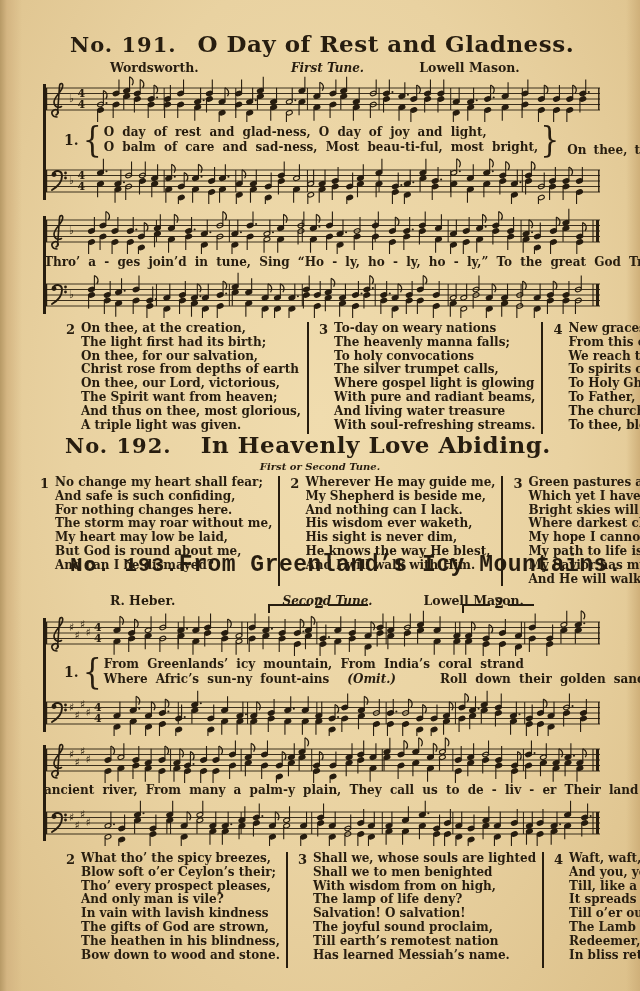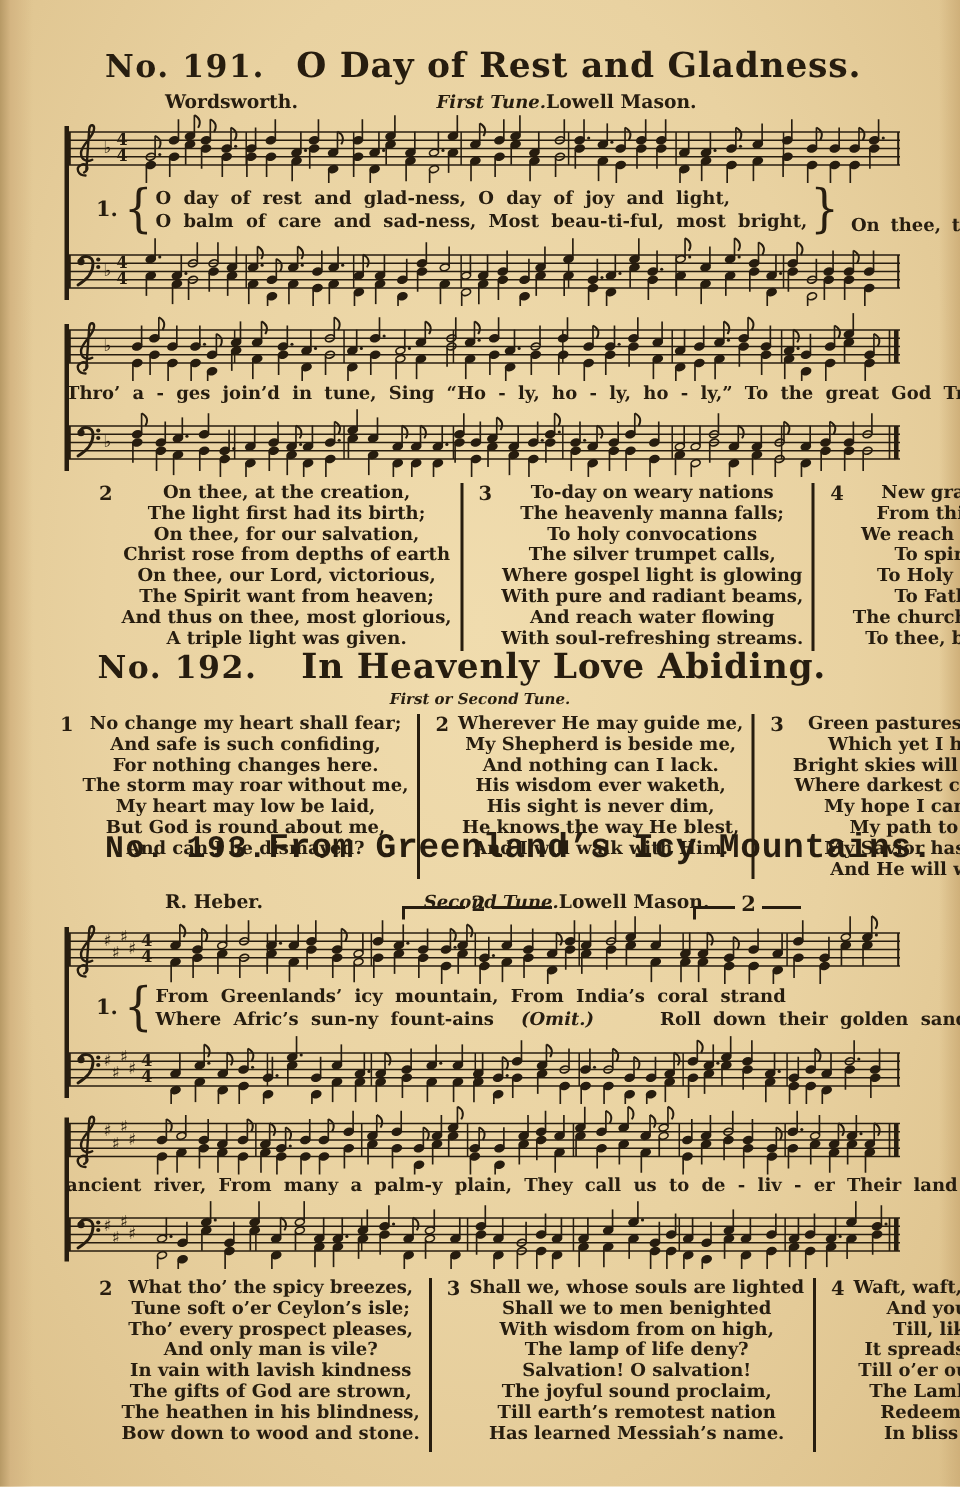--- a/index.html
+++ b/index.html
@@ -13,21 +13,21 @@
     font-family:"DejaVu Serif","Liberation Serif",serif;
   }
   .abs{position:absolute;}
   
   .hymn-head{display:grid;grid-template-columns:auto 1fr;align-items:baseline;}
   .hymn-no{font-weight:700;font-size:21px;letter-spacing:1px;white-space:nowrap;}
   .hymn-title{font-weight:700;font-size:23px;text-align:center;letter-spacing:.5px;white-space:nowrap;}
   .attr-row{display:grid;grid-template-columns:1fr auto 1fr;align-items:baseline;font-weight:700;font-size:12.5px;}
   .attr-row .l{text-align:left;padding-left:50px;}
   .attr-row .c{text-align:center;font-style:italic;font-size:12px;}
-  .attr-row .r{text-align:left;padding-right:20px;}
+  .attr-row .r{text-align:center;padding-right:20px;}
   .tune-line{text-align:center;font-style:italic;font-weight:700;font-size:10px;}
   
   .system{position:absolute;left:44px;right:40px;}
   .sysbar{position:absolute;left:-1px;top:8px;bottom:6px;width:3px;background:#271d0f;}
   .staff-wrap{position:absolute;left:2px;right:0;}
   svg{display:block;}
   
   .lyr-pair{position:absolute;left:10px;right:0;display:flex;align-items:center;font-weight:700;font-size:12px;line-height:15px;}
   .vno{font-size:14px;font-weight:700;margin:0 2px 0 10px;}
   .brace{font-size:30px;font-weight:400;line-height:30px;transform:scaleY(1.15);margin:0 2px;}
@@ -42,21 +42,21 @@
   .tuplet .ln{flex:1;height:7px;border-top:2px solid #271d0f;margin-top:6px;}
   .tuplet .ln.first{border-left:2px solid #271d0f;}
   .tuplet .num{padding:0 4px;}
   
   .verses{position:absolute;display:grid;}
   .verses.c3{grid-template-columns:1fr 1fr 1fr;}
   .vcol{padding:0 6px 0 10px;}
   .vcol+.vcol{border-left:2.5px solid #271d0f;}
   .verse{display:flex;}
   .vnum{font-weight:700;font-size:13px;margin-right:6px;}
-  .vbody{flex:1;text-align:center;}
+  .vbody{flex:1;}
   .vline{font-weight:700;font-size:12px;line-height:13.8px;white-space:nowrap;}
 </style>
 </head>
 <body>
 
 <div class="page">
 
   <div class="abs hymn-head" style="top:30px;left:70px;right:45px;">
     <span class="hymn-no">No. 191.</span>
     <span class="hymn-title">O Day of Rest and Gladness.</span>
@@ -836,21 +836,21 @@
     <div class="vcol">
         <div class="verse">
           <span class="vnum">3</span>
           <div class="vbody">
             <div class="vline">To-day on weary nations</div>
             <div class="vline">The heavenly manna falls;</div>
             <div class="vline">To holy convocations</div>
             <div class="vline">The silver trumpet calls,</div>
             <div class="vline">Where gospel light is glowing</div>
             <div class="vline">With pure and radiant beams,</div>
-            <div class="vline">And reach water flowing</div>
+            <div class="vline">And living water treasure</div>
             <div class="vline">With soul-refreshing streams.</div>
           </div>
         </div>
       </div>
     <div class="vcol">
         <div class="verse">
           <span class="vnum">4</span>
           <div class="vbody">
             <div class="vline">New graces ever gaining</div>
             <div class="vline">From this our day of rest,</div>
@@ -1654,21 +1654,21 @@
         </svg>
     </div>
   </div>
 
   <div class="verses c3" style="top:852px;left:56px;right:28px;height:116px;">
     <div class="vcol">
         <div class="verse">
           <span class="vnum">2</span>
           <div class="vbody">
             <div class="vline">What tho’ the spicy breezes,</div>
-            <div class="vline">Tune soft o’er Ceylon’s isle;</div>
+            <div class="vline">Blow soft o’er Ceylon’s their;</div>
             <div class="vline">Tho’ every prospect pleases,</div>
             <div class="vline">And only man is vile?</div>
             <div class="vline">In vain with lavish kindness</div>
             <div class="vline">The gifts of God are strown,</div>
             <div class="vline">The heathen in his blindness,</div>
             <div class="vline">Bow down to wood and stone.</div>
           </div>
         </div>
       </div>
     <div class="vcol">

